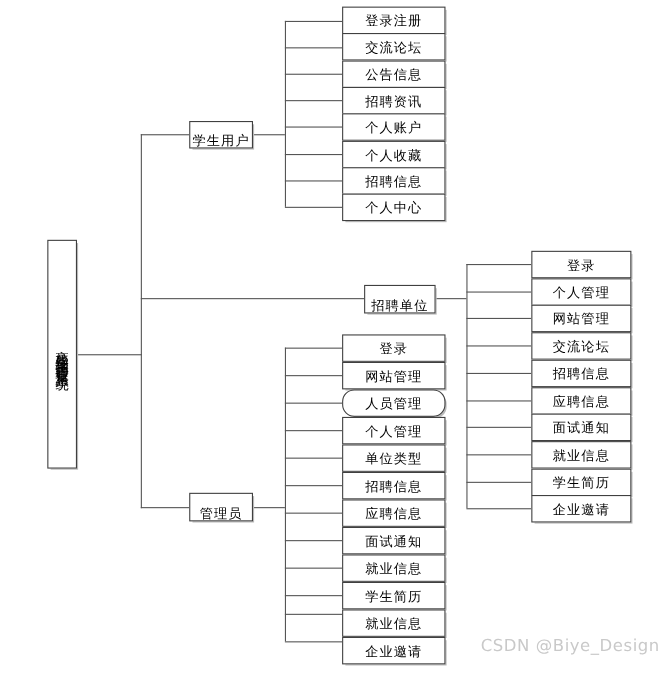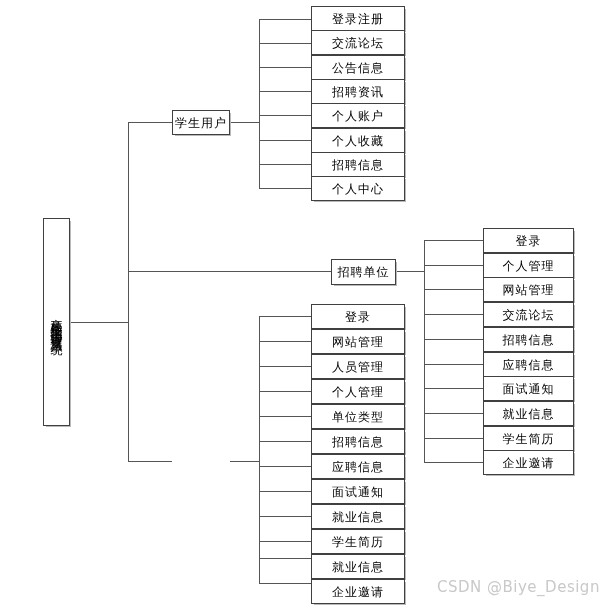--- a/index.html
+++ b/index.html
@@ -31,20 +31,21 @@
     line-height: 1;
     letter-spacing: 1px;
     box-shadow: 2px 2px 0 -1px #b9b9b9;
     z-index: 3;
   }
   .node.leaf {
     font-size: 12px;
   }
   .node.branch {
     font-size: 12px;
+    align-items: flex-end;
   }
   
   .node.root {
     writing-mode: vertical-rl;
     text-orientation: upright;
     letter-spacing: 2px;
     padding: 3px 0;
     font-size: 12px;
   }
   
@@ -91,20 +92,23 @@
   <div class="hline" style="left:128px; top:461px; width:44px;"></div>
 
   <div class="node branch" style="left:172px; top:110px; width:58px; height:25px;">
     <span>学生用户</span>
   </div>
 
   <div class="node branch" style="left:331px; top:259px; width:65px; height:26px;">
     <span>招聘单位</span>
   </div>
 
+  <div class="node branch" style="left:172px; top:448px; width:58px; height:26px;">
+    <span>管理员</span>
+  </div>
 
   <div class="hline" style="left:230px; top:122px; width:29px;"></div>
   <div class="vline" style="left:259px; top:19px; height:169px;"></div>
 
   <div class="hline" style="left:259px; top:19px;  width:52px;"></div>
   <div class="hline" style="left:259px; top:43px;  width:52px;"></div>
   <div class="hline" style="left:259px; top:67px;  width:52px;"></div>
   <div class="hline" style="left:259px; top:91px;  width:52px;"></div>
   <div class="hline" style="left:259px; top:115px; width:52px;"></div>
   <div class="hline" style="left:259px; top:140px; width:52px;"></div>
@@ -196,21 +200,21 @@
   <div class="hline" style="left:259px; top:541px; width:52px;"></div>
   <div class="hline" style="left:259px; top:558px; width:52px;"></div>
   <div class="hline" style="left:259px; top:583px; width:52px;"></div>
 
   <div class="node leaf" style="left:311px; top:304px; width:94px; height:25px;">
     <span>登录</span>
     </div>
   <div class="node leaf" style="left:311px; top:329px; width:94px; height:25px;">
     <span>网站管理</span>
     </div>
-  <div class="node leaf" style="left:311px; top:354px; width:94px; height:25px;">
+  <div class="node leaf" style="left:311px; top:354px; width:94px; height:25px;border-radius:11px;">
     <span>人员管理</span>
     </div>
   <div class="node leaf" style="left:311px; top:379px; width:94px; height:25px;">
     <span>个人管理</span>
     </div>
   <div class="node leaf" style="left:311px; top:404px; width:94px; height:25px;">
     <span>单位类型</span>
     </div>
   <div class="node leaf" style="left:311px; top:429px; width:94px; height:25px;">
     <span>招聘信息</span>

